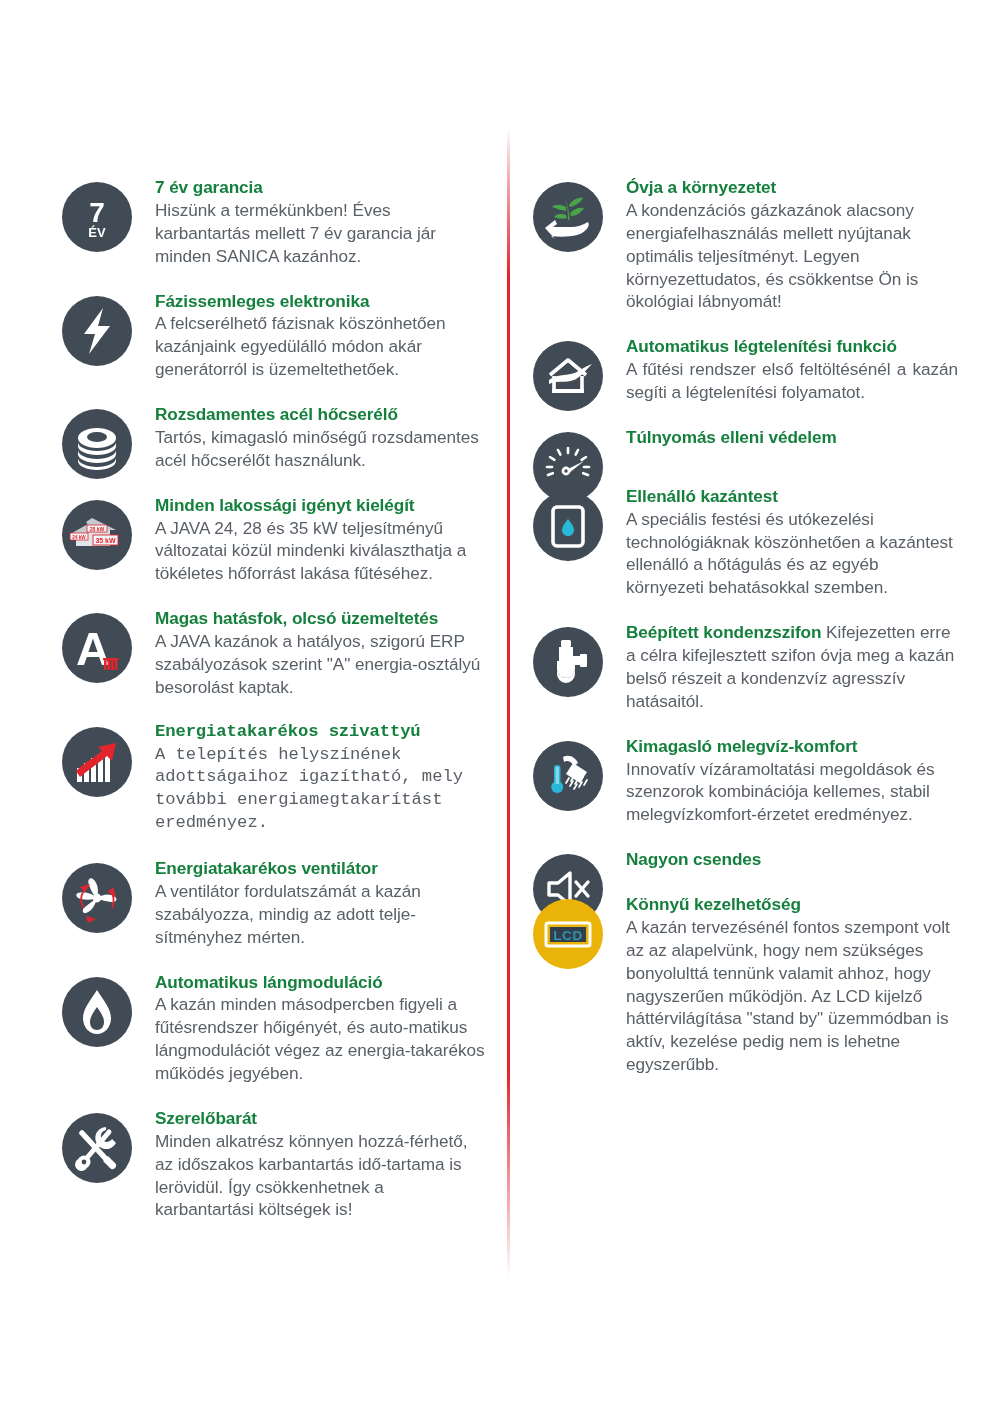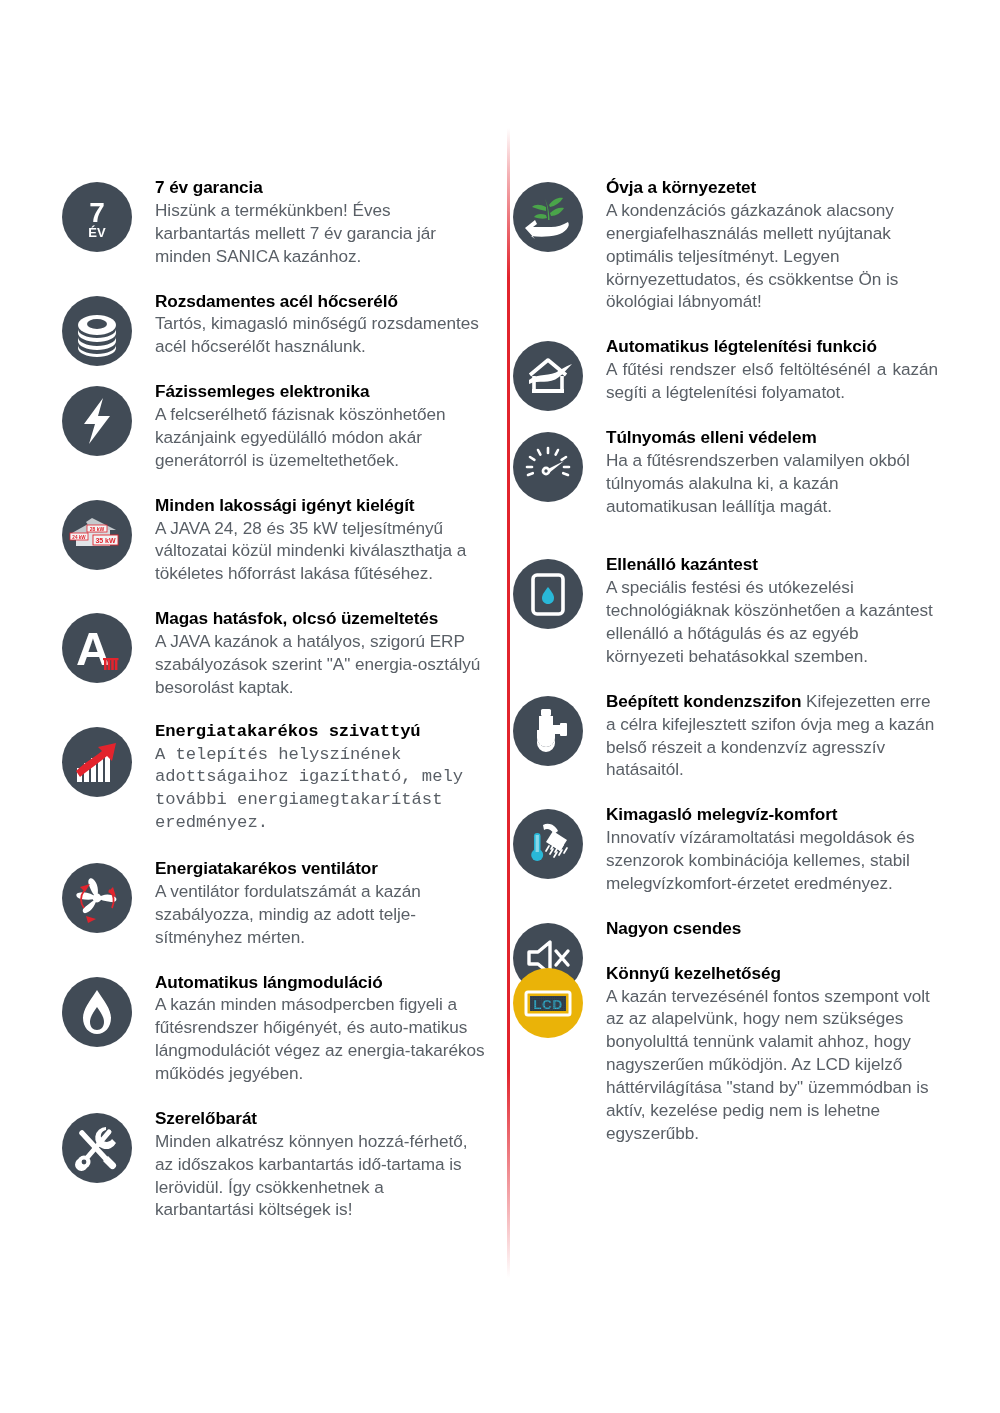--- a/index.html
+++ b/index.html
@@ -38,21 +38,21 @@
         rgba(226,36,45,0.35) 94%,
         rgba(226,36,45,0) 100%);
   }
 
   
   .col {
     position: absolute;
     top: 176px;
   }
   .col-left  { left: 62px;  width: 425px; }
-  .col-right { left: 513px; width: 425px; }
+  .col-right { left: 533px; width: 425px; }
 
   
   .feature {
     position: relative;
     display: block;
     padding-left: 93px;
     box-sizing: border-box;
   }
 
   .badge {
@@ -66,21 +66,21 @@
     display: flex;
     align-items: center;
     justify-content: center;
     overflow: hidden;
   }
   .badge svg { display: block; }
 
   .ftitle {
     font-size: 17.2px;
     font-weight: bold;
-    color: #000000;
+    color: #15803d;
     letter-spacing: -0.1px;
     line-height: 1.33;
     margin: 0;
   }
   .fbody {
     font-size: 17.2px;
     font-weight: normal;
     color: #595f66;
     line-height: 1.33;
     letter-spacing: -0.05px;
@@ -105,38 +105,38 @@
       <text x="35" y="40" fill="#ffffff" font-family="Liberation Sans, sans-serif" font-size="28" font-weight="bold" text-anchor="middle">7</text>
       <text x="35" y="55" fill="#ffffff" font-family="Liberation Sans, sans-serif" font-size="13" font-weight="bold" text-anchor="middle">ÉV</text>
     </svg>
         </div>
         <div class="ftitle">7  év garancia</div>
         <p class="fbody">Hiszünk a termékünkben! Éves karbantartás mellett 7 év garancia jár minden SANICA kazánhoz.</p>
       </div>
       <div class="feature" style="margin-bottom: 22px;">
         <div class="badge" style="background: rgb(65, 75, 86);">
           <svg width="70" height="70" viewBox="0 0 70 70">
+      <path d="M41 12 L22 38 h11 L27 58 L48 30 H36 z" fill="#ffffff"></path>
+    </svg>
+        </div>
+        <div class="ftitle">Fázissemleges elektronika</div>
+        <p class="fbody">A felcserélhető fázisnak köszönhetően kazánjaink egyedülálló módon akár generátorról is üzemeltethetőek.</p>
+      </div>
+      <div class="feature" style="margin-bottom: 22px;">
+        <div class="badge" style="background: rgb(65, 75, 86);">
+          <svg width="70" height="70" viewBox="0 0 70 70">
       <ellipse cx="35" cy="29" rx="19" ry="10" fill="#ffffff"></ellipse>
       <ellipse cx="35" cy="28" rx="10" ry="5" fill="#414b56"></ellipse>
       <path d="M16 33 a19 9 0 0 0 38 0 v4 a19 9 0 0 1 -38 0 z" fill="#ffffff"></path>
       <path d="M16 41 a19 9 0 0 0 38 0 v4 a19 9 0 0 1 -38 0 z" fill="#ffffff"></path>
       <path d="M16 49 a19 9 0 0 0 38 0 v3 a19 9 0 0 1 -38 0 z" fill="#ffffff"></path>
     </svg>
         </div>
         <div class="ftitle">Rozsdamentes acél hőcserélő</div>
         <p class="fbody">Tartós, kimagasló minőségű rozsdamentes acél hőcserélőt használunk.</p>
-      </div>
-      <div class="feature" style="margin-bottom: 22px;">
-        <div class="badge" style="background: rgb(65, 75, 86);">
-          <svg width="70" height="70" viewBox="0 0 70 70">
-      <path d="M41 12 L22 38 h11 L27 58 L48 30 H36 z" fill="#ffffff"></path>
-    </svg>
-        </div>
-        <div class="ftitle">Fázissemleges elektronika</div>
-        <p class="fbody">A felcserélhető fázisnak köszönhetően kazánjaink egyedülálló módon akár generátorról is üzemeltethetőek.</p>
       </div>
       <div class="feature" style="margin-bottom: 22px;">
         <div class="badge" style="background: rgb(65, 75, 86);">
           <svg width="70" height="70" viewBox="0 0 70 70">
       <path d="M30 20 L48 30 L48 46 L30 46 z" fill="#d8dcdf"></path>
       <path d="M24 22 L30 18 L54 30 L30 30 z" fill="#c5cace"></path>
       <path d="M14 32 L26 26 L38 32 L38 46 L14 46 z" fill="#e2e5e8"></path>
       <path d="M10 33 L26 24 L42 33 L26 33 z" fill="#c5cace"></path>
       <rect x="25" y="25" width="20" height="7" fill="#f3f4f5" stroke="#e2242d" stroke-width="0.8"></rect>
       <text x="35" y="30.6" fill="#e2242d" font-family="Liberation Sans, sans-serif" font-size="5" font-weight="bold" text-anchor="middle">28 kW</text>
@@ -279,21 +279,20 @@
         <path d="M56 35 h-5"></path>
         <path d="M15 43 l4.8 -1.8"></path>
         <path d="M55 43 l-4.8 -1.8"></path>
       </g>
       <path d="M33 38 L51 29 L36 41 z" fill="#ffffff"></path>
       <circle cx="33" cy="39" r="4.4" fill="#ffffff"></circle>
       <circle cx="33" cy="39" r="1.7" fill="#414b56"></circle>
     </svg>
         </div>
         <div class="ftitle">Túlnyomás elleni védelem</div>
-        <p class="fbody">Ha a fűtésrendszerben valamilyen okból túlnyomás alakulna ki, a kazán automatikusan leállítja magát.</p>
       </div>
       <div class="feature" style="margin-bottom: 22px; margin-top: 36px;">
         <div class="badge" style="background: rgb(65, 75, 86);">
           <svg width="70" height="70" viewBox="0 0 70 70">
       <rect x="20" y="16" width="30" height="39" rx="4" fill="none" stroke="#ffffff" stroke-width="3.6"></rect>
       <rect x="25" y="21" width="20" height="29" rx="2" fill="#414b56"></rect>
       <path d="M35 28 C31 33 29 36 29 39 C29 42.5 31.6 45 35 45 C38.4 45 41 42.5 41 39 C41 36 39 33 35 28 z" fill="#29b8d8"></path>
     </svg>
         </div>
         <div class="ftitle">Ellenálló kazántest</div>

